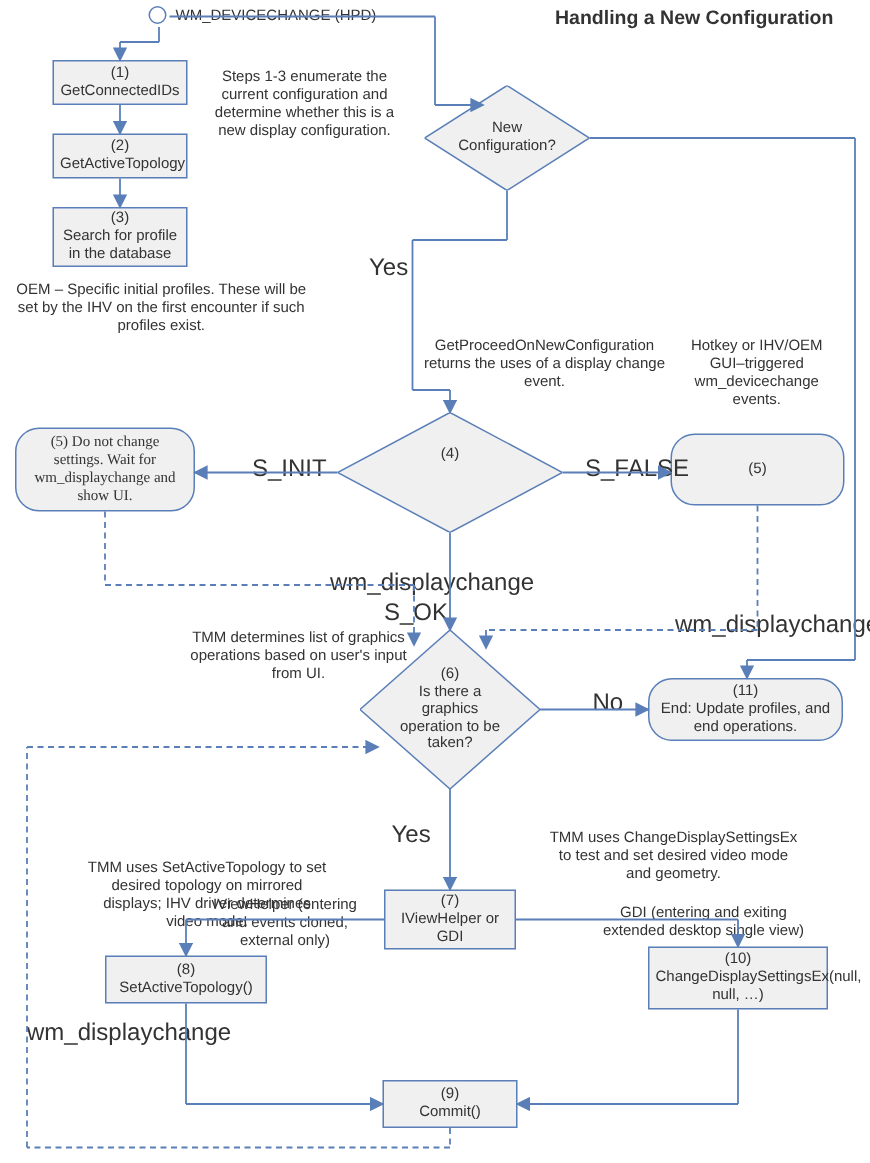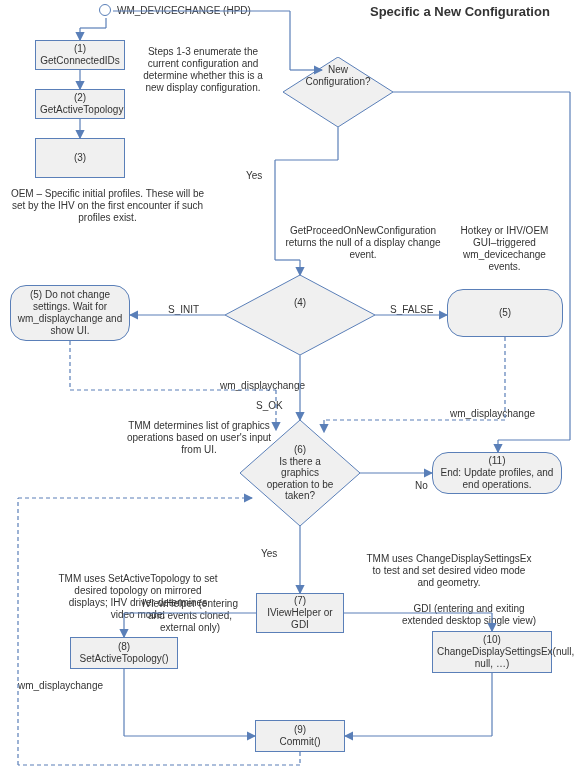--- a/index.html
+++ b/index.html
@@ -81,74 +81,75 @@
   }
   svg.lines {
     position: absolute;
     left: 0; top: 0;
     width: 580px;
     height: 775px;
     pointer-events: none;
   }
   .edge-label {
     position: absolute;
-    font-size: 10px;
+    font-size: 16px;
     color: #333;
     background: transparent;
   }
 </style>
 </head>
 <body>
 
 <div class="title">
-  <span>Specific a New Configuration</span>
+  <span>Handling a New Configuration</span>
 </div>
 
 <div class="start-circle" style="left:99px; top:4px;"></div>
 <div class="start-label" style="left:117px; top:5px;">WM_DEVICECHANGE (HPD)</div>
 
 <div class="box" style="left:35px; top:40px; width:90px; height:30px;">
   <span>(1)</span>
   <span>GetConnectedIDs</span>
 </div>
 
 <div class="box" style="left:35px; top:89px; width:90px; height:30px;">
   <span>(2)</span>
   <span>GetActiveTopology</span>
 </div>
 
 <div class="box" style="left:35px; top:138px; width:90px; height:40px;">
   <span>(3)</span>
+  <span>Search for profile in the database</span>
 </div>
 
 <div class="note" style="left:133px; top:46px; width:140px;">Steps 1-3 enumerate the current configuration and determine whether this is a new display configuration.</div>
 
 <div class="note" style="left:10px; top:188px; width:195px;">OEM – Specific initial profiles. These will be set by the IHV on the first encounter if such profiles exist.</div>
 
 <div class="diamond" style="left:283px; top:57px;">
   <svg width="110" height="70">
     <polygon points="55,0 110,35 55,70 0,35" fill="#f0f0f0" stroke="#5a7fb8" stroke-width="1"></polygon>
   </svg>
 </div>
-<div class="dlabel" style="left:305px; top:64px; width:66px;">New Configuration?</div>
-
-<div class="note" style="left:278px; top:225px; width:170px;">GetProceedOnNewConfiguration returns the null of a display change event.</div>
+<div class="dlabel" style="left:305px; top:80px; width:66px;">New Configuration?</div>
+
+<div class="note" style="left:278px; top:225px; width:170px;">GetProceedOnNewConfiguration returns the uses of a display change event.</div>
 
 <div class="note" style="left:452px; top:225px; width:105px;">Hotkey or IHV/OEM GUI–triggered wm_devicechange events.</div>
 
 <div class="diamond" style="left:225px; top:275px;">
   <svg width="150" height="80">
     <polygon points="75,0 150,40 75,80 0,40" fill="#f0f0f0" stroke="#5a7fb8" stroke-width="1"></polygon>
   </svg>
 </div>
 <div class="dlabel" style="left:255px; top:297px; width:90px;">
   <span>(4)</span><br>
 </div>
 
-<div class="pill" style="left:10px; top:285px; width:120px; height:56px;">
+<div class="pill" style="left:10px; top:285px; width:120px; height:56px;font-family:Liberation Serif, serif;">
   <span>(5) Do not change settings. Wait for wm_displaychange and show UI.</span>
 </div>
 
 <div class="pill" style="left:447px; top:289px; width:116px; height:48px;">
   <span>(5)</span>
 </div>
 
 <div class="note" style="left:125px; top:420px; width:148px;">TMM determines list of graphics operations based on user's input from UI.</div>
 
 <div class="diamond" style="left:240px; top:420px;">
@@ -193,21 +194,21 @@
   <span>(9)</span>
   <span>Commit()</span>
 </div>
 
 <div class="edge-label" style="left:246px; top:170px;">Yes</div>
 <div class="edge-label" style="left:168px; top:304px;">S_INIT</div>
 <div class="edge-label" style="left:390px; top:304px;">S_FALSE</div>
 <div class="edge-label" style="left:256px; top:400px;">S_OK</div>
 <div class="edge-label" style="left:220px; top:380px;">wm_displaychange</div>
 <div class="edge-label" style="left:450px; top:408px;">wm_displaychange</div>
-<div class="edge-label" style="left:395px; top:480px;margin-left:20px;">No</div>
+<div class="edge-label" style="left:395px; top:460px;">No</div>
 <div class="edge-label" style="left:261px; top:548px;">Yes</div>
 <div class="edge-label" style="left:18px; top:680px;">wm_displaychange</div>
 
 <svg class="lines">
   <defs>
     <marker id="arr" markerWidth="8" markerHeight="8" refX="7" refY="4" orient="auto">
       <path d="M0,0 L8,4 L0,8 z" fill="#5a7fb8"></path>
     </marker>
   </defs>
   <g stroke="#5a7fb8" stroke-width="1.2" fill="none">

